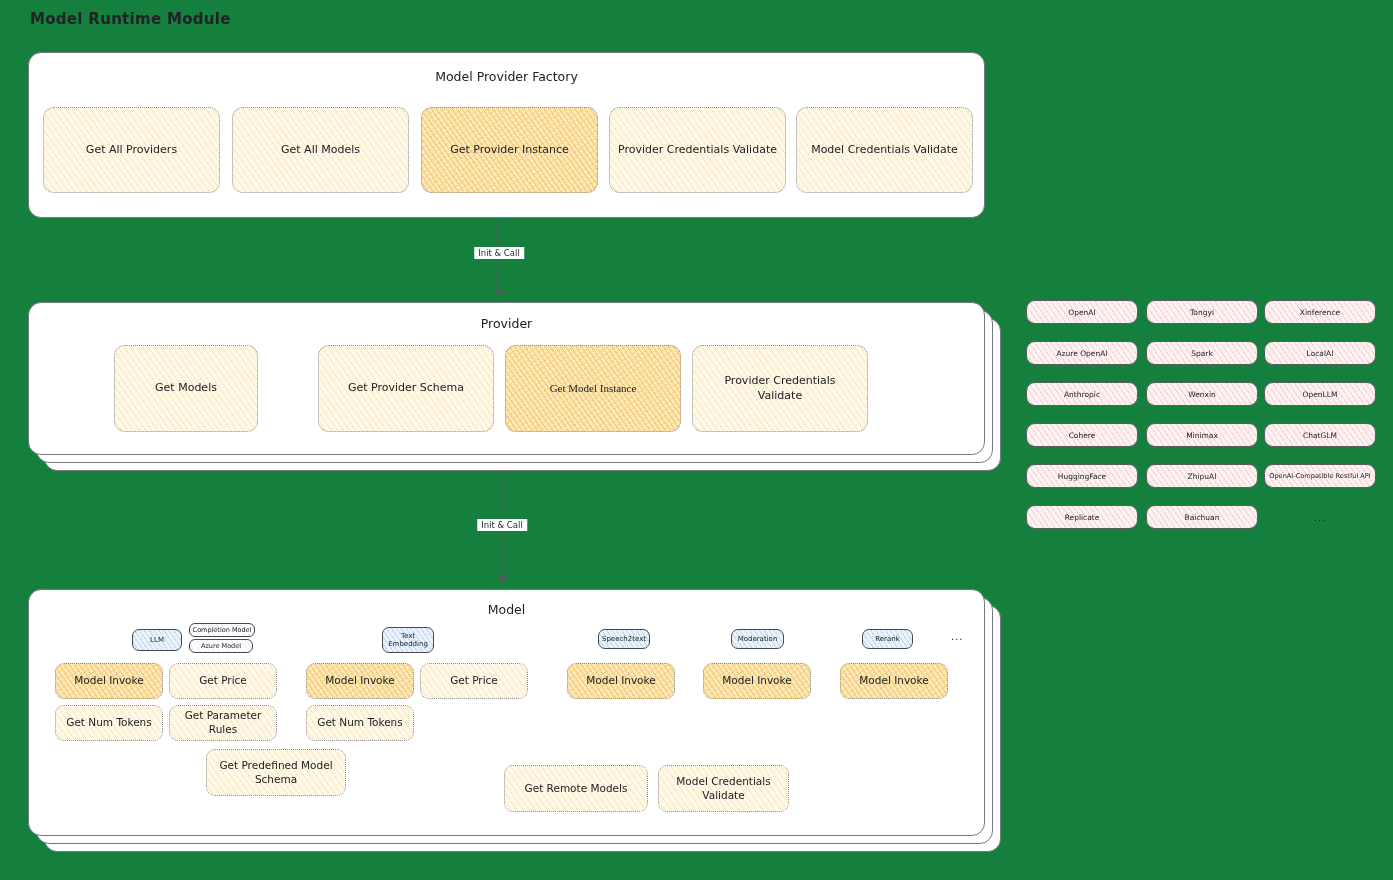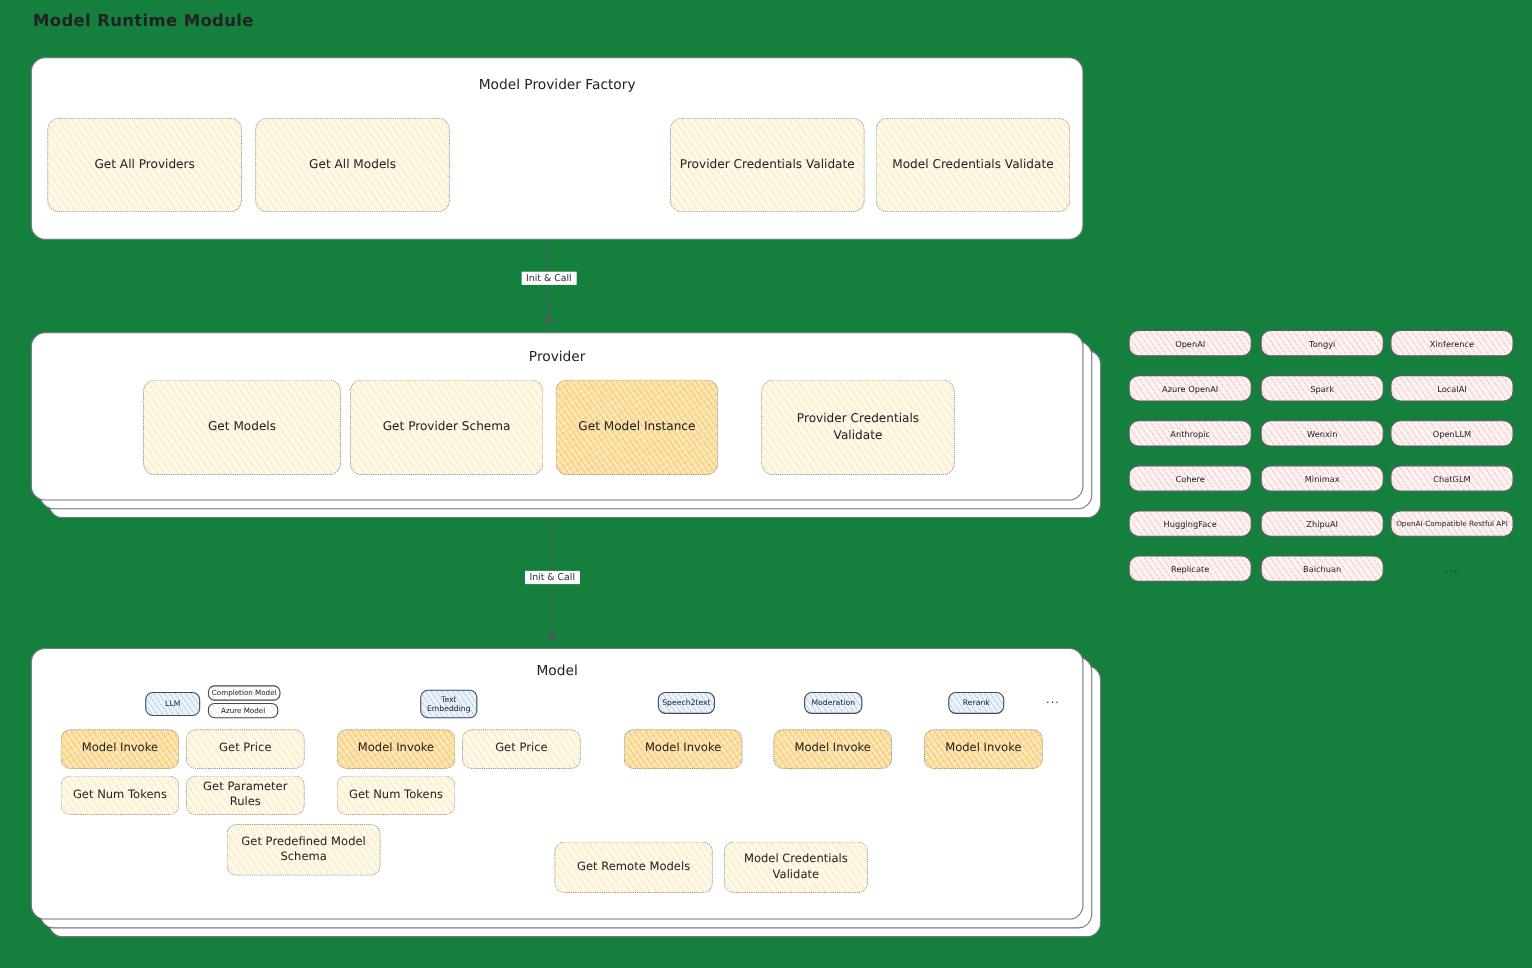--- a/index.html
+++ b/index.html
@@ -75,37 +75,38 @@
 <body>
 
 <div class="canvas">
 
   <div class="title">Model Runtime Module</div>
 
   <div class="bigbox" style="left:28px; top:52px; width:957px; height:166px;">
     <div class="box-title" style="top:16px;">Model Provider Factory</div>
     <div class="btn" style="left:14px;  top:54px; width:177px; height:86px;">Get All Providers</div>
     <div class="btn" style="left:203px; top:54px; width:177px; height:86px;">Get All Models</div>
+    <div class="btn hl" style="left:392px; top:54px; width:177px; height:86px;">Get Provider Instance</div>
     <div class="btn" style="left:580px; top:54px; width:177px; height:86px;">Provider Credentials Validate</div>
     <div class="btn" style="left:767px; top:54px; width:177px; height:86px;">Model Credentials Validate</div>
   </div>
 
   <div class="arrow" style="left:491px; top:219px; height:78px;">
     <div class="a-line"></div>
     <div class="a-head"></div>
     <div class="a-label" style="top:28px;">Init &amp; Call</div>
   </div>
 
   <div class="layer" style="left:44px; top:318px; width:957px; height:153px;"></div>
   <div class="layer" style="left:36px; top:310px; width:957px; height:153px;"></div>
   <div class="bigbox" style="left:28px; top:302px; width:957px; height:153px;">
     <div class="box-title" style="top:13px;">Provider</div>
-    <div class="btn" style="left:101px; top:42px; width:180px; height:87px;">Get Models</div>
+    <div class="btn" style="left:85px; top:42px; width:144px; height:87px;">Get Models</div>
     <div class="btn" style="left:289px; top:42px; width:176px; height:87px;">Get Provider Schema</div>
-    <div class="btn hl" style="left:476px; top:42px; width:148px; height:87px;">Get Model Instance</div>
+    <div class="btn hl" style="left:476px; top:42px; width:176px; height:87px;font-family:Liberation Serif, serif;">Get Model Instance</div>
     <div class="btn" style="left:663px; top:42px; width:176px; height:87px;">Provider Credentials Validate</div>
   </div>
 
   <div class="chips-col" style="left:1026px; top:300px;">
     <div class="chip">OpenAI</div>
     <div class="chip">Azure OpenAI</div>
     <div class="chip">Anthropic</div>
     <div class="chip">Cohere</div>
     <div class="chip">HuggingFace</div>
     <div class="chip">Replicate</div>

